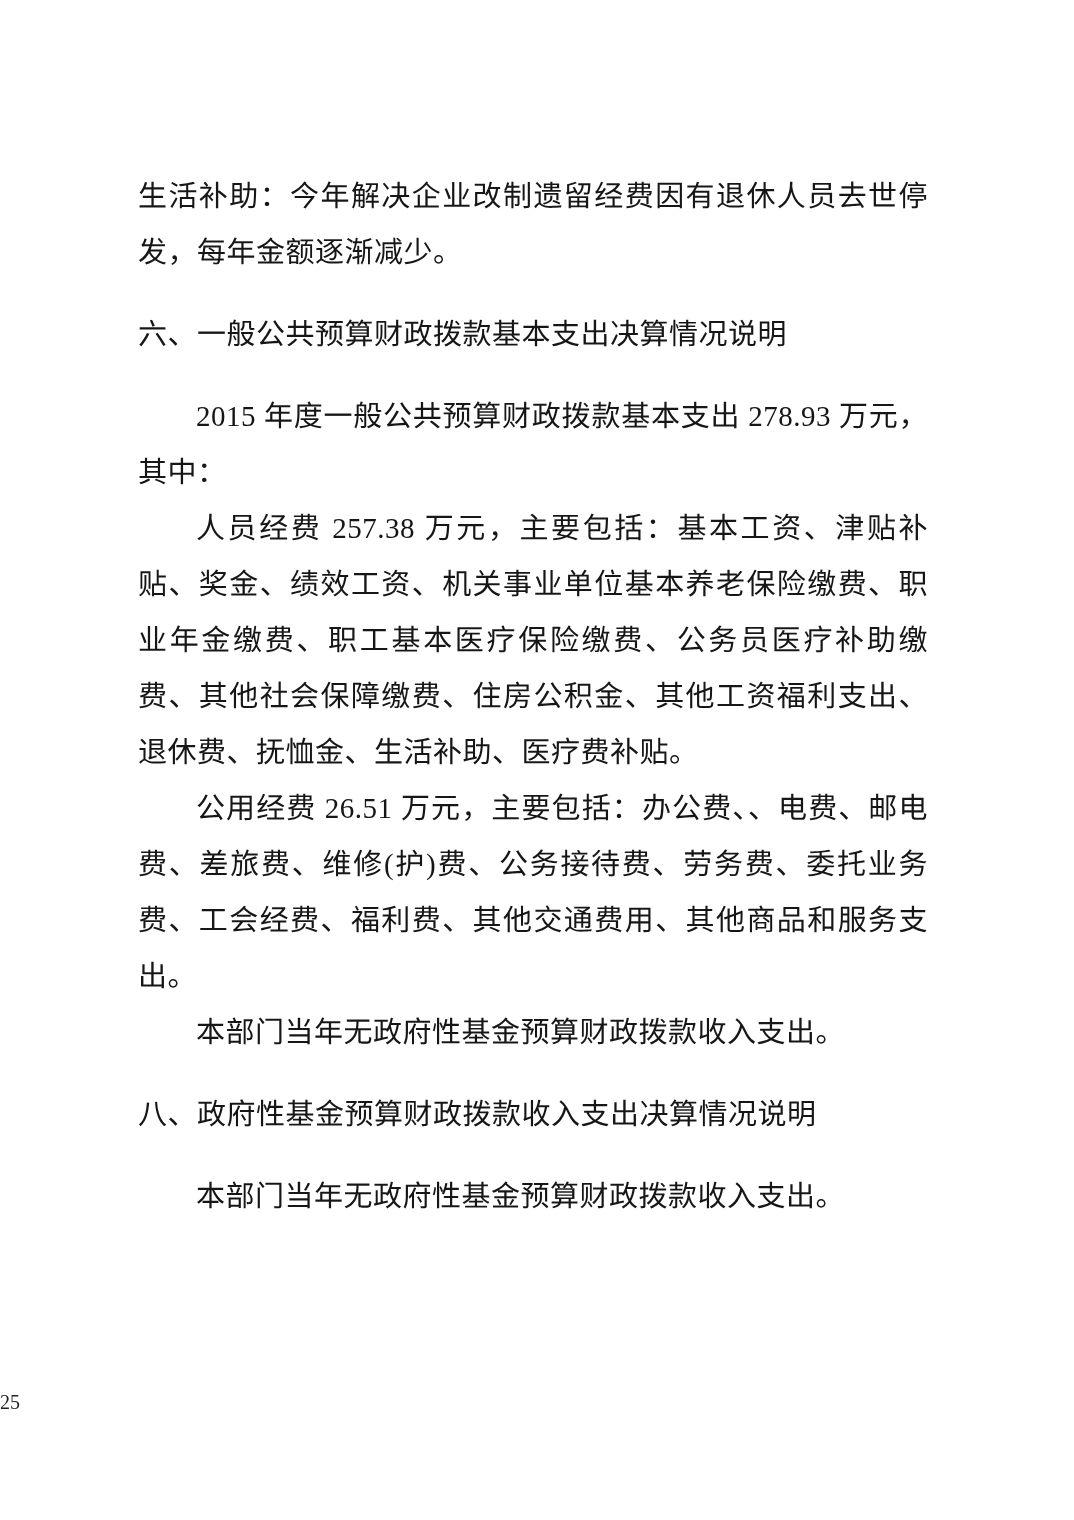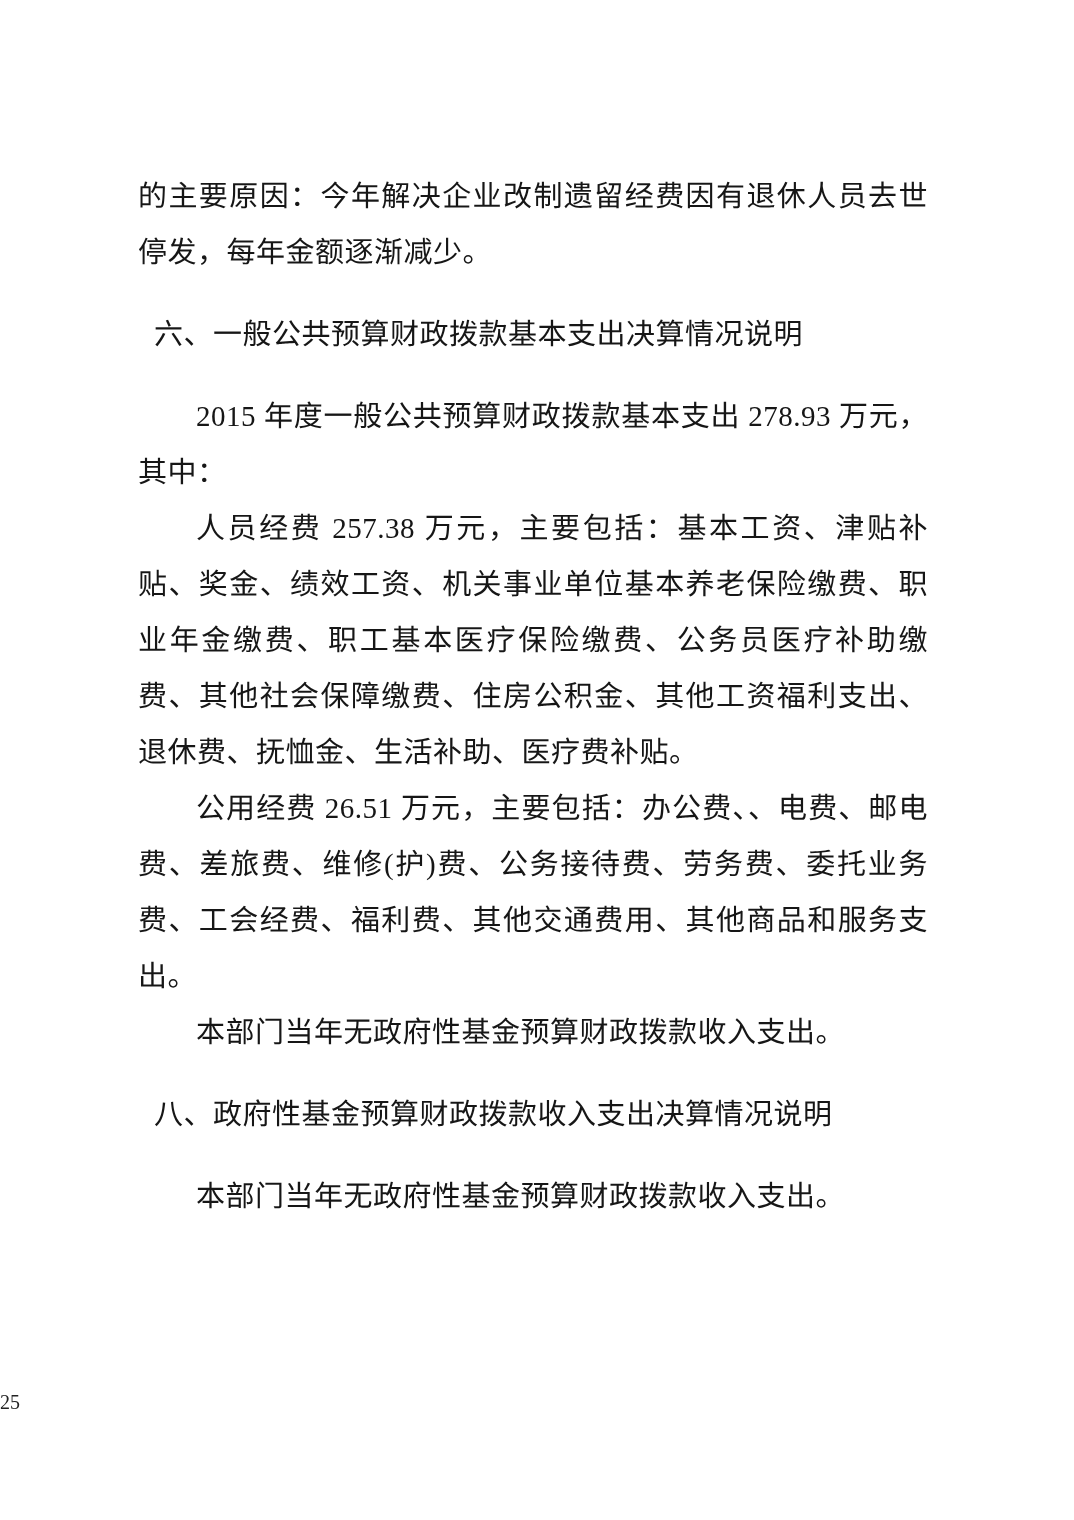--- a/index.html
+++ b/index.html
@@ -26,21 +26,21 @@
     text-align: justify;
     letter-spacing: 0.5px;
   }
   .para {
     margin: 0;
   }
   .indent {
     text-indent: 2em;
   }
   .heading {
-    margin: 26px 16px;
+    margin: 26px 0;
     font-size: 29px;
     font-weight: normal;
     text-align: left;
     line-height: 56px;
   }
   .page-footer {
     position: absolute;
     left: 0;
     top: 1388px;
     width: 100%;
@@ -49,21 +49,21 @@
     color: #222222;
   }
 </style>
 </head>
 <body>
 
 <div class="page">
 
   <main class="content">
 
-    <p class="para">的主要原因：今年解决企业改制遗留经费因有退休人员去世停发，每年金额逐渐减少。</p>
+    <p class="para">生活补助：今年解决企业改制遗留经费因有退休人员去世停发，每年金额逐渐减少。</p>
 
     <h2 class="heading">六、一般公共预算财政拨款基本支出决算情况说明</h2>
 
     <p class="para indent">2015 年度一般公共预算财政拨款基本支出 278.93 万元，其中：</p>
 
     <p class="para indent">人员经费 257.38 万元，主要包括：基本工资、津贴补贴、奖金、绩效工资、机关事业单位基本养老保险缴费、职业年金缴费、职工基本医疗保险缴费、公务员医疗补助缴费、其他社会保障缴费、住房公积金、其他工资福利支出、退休费、抚恤金、生活补助、医疗费补贴。</p>
 
     <p class="para indent">公用经费 26.51 万元，主要包括：办公费、、电费、邮电费、差旅费、维修(护)费、公务接待费、劳务费、委托业务费、工会经费、福利费、其他交通费用、其他商品和服务支出。</p>
 
 

